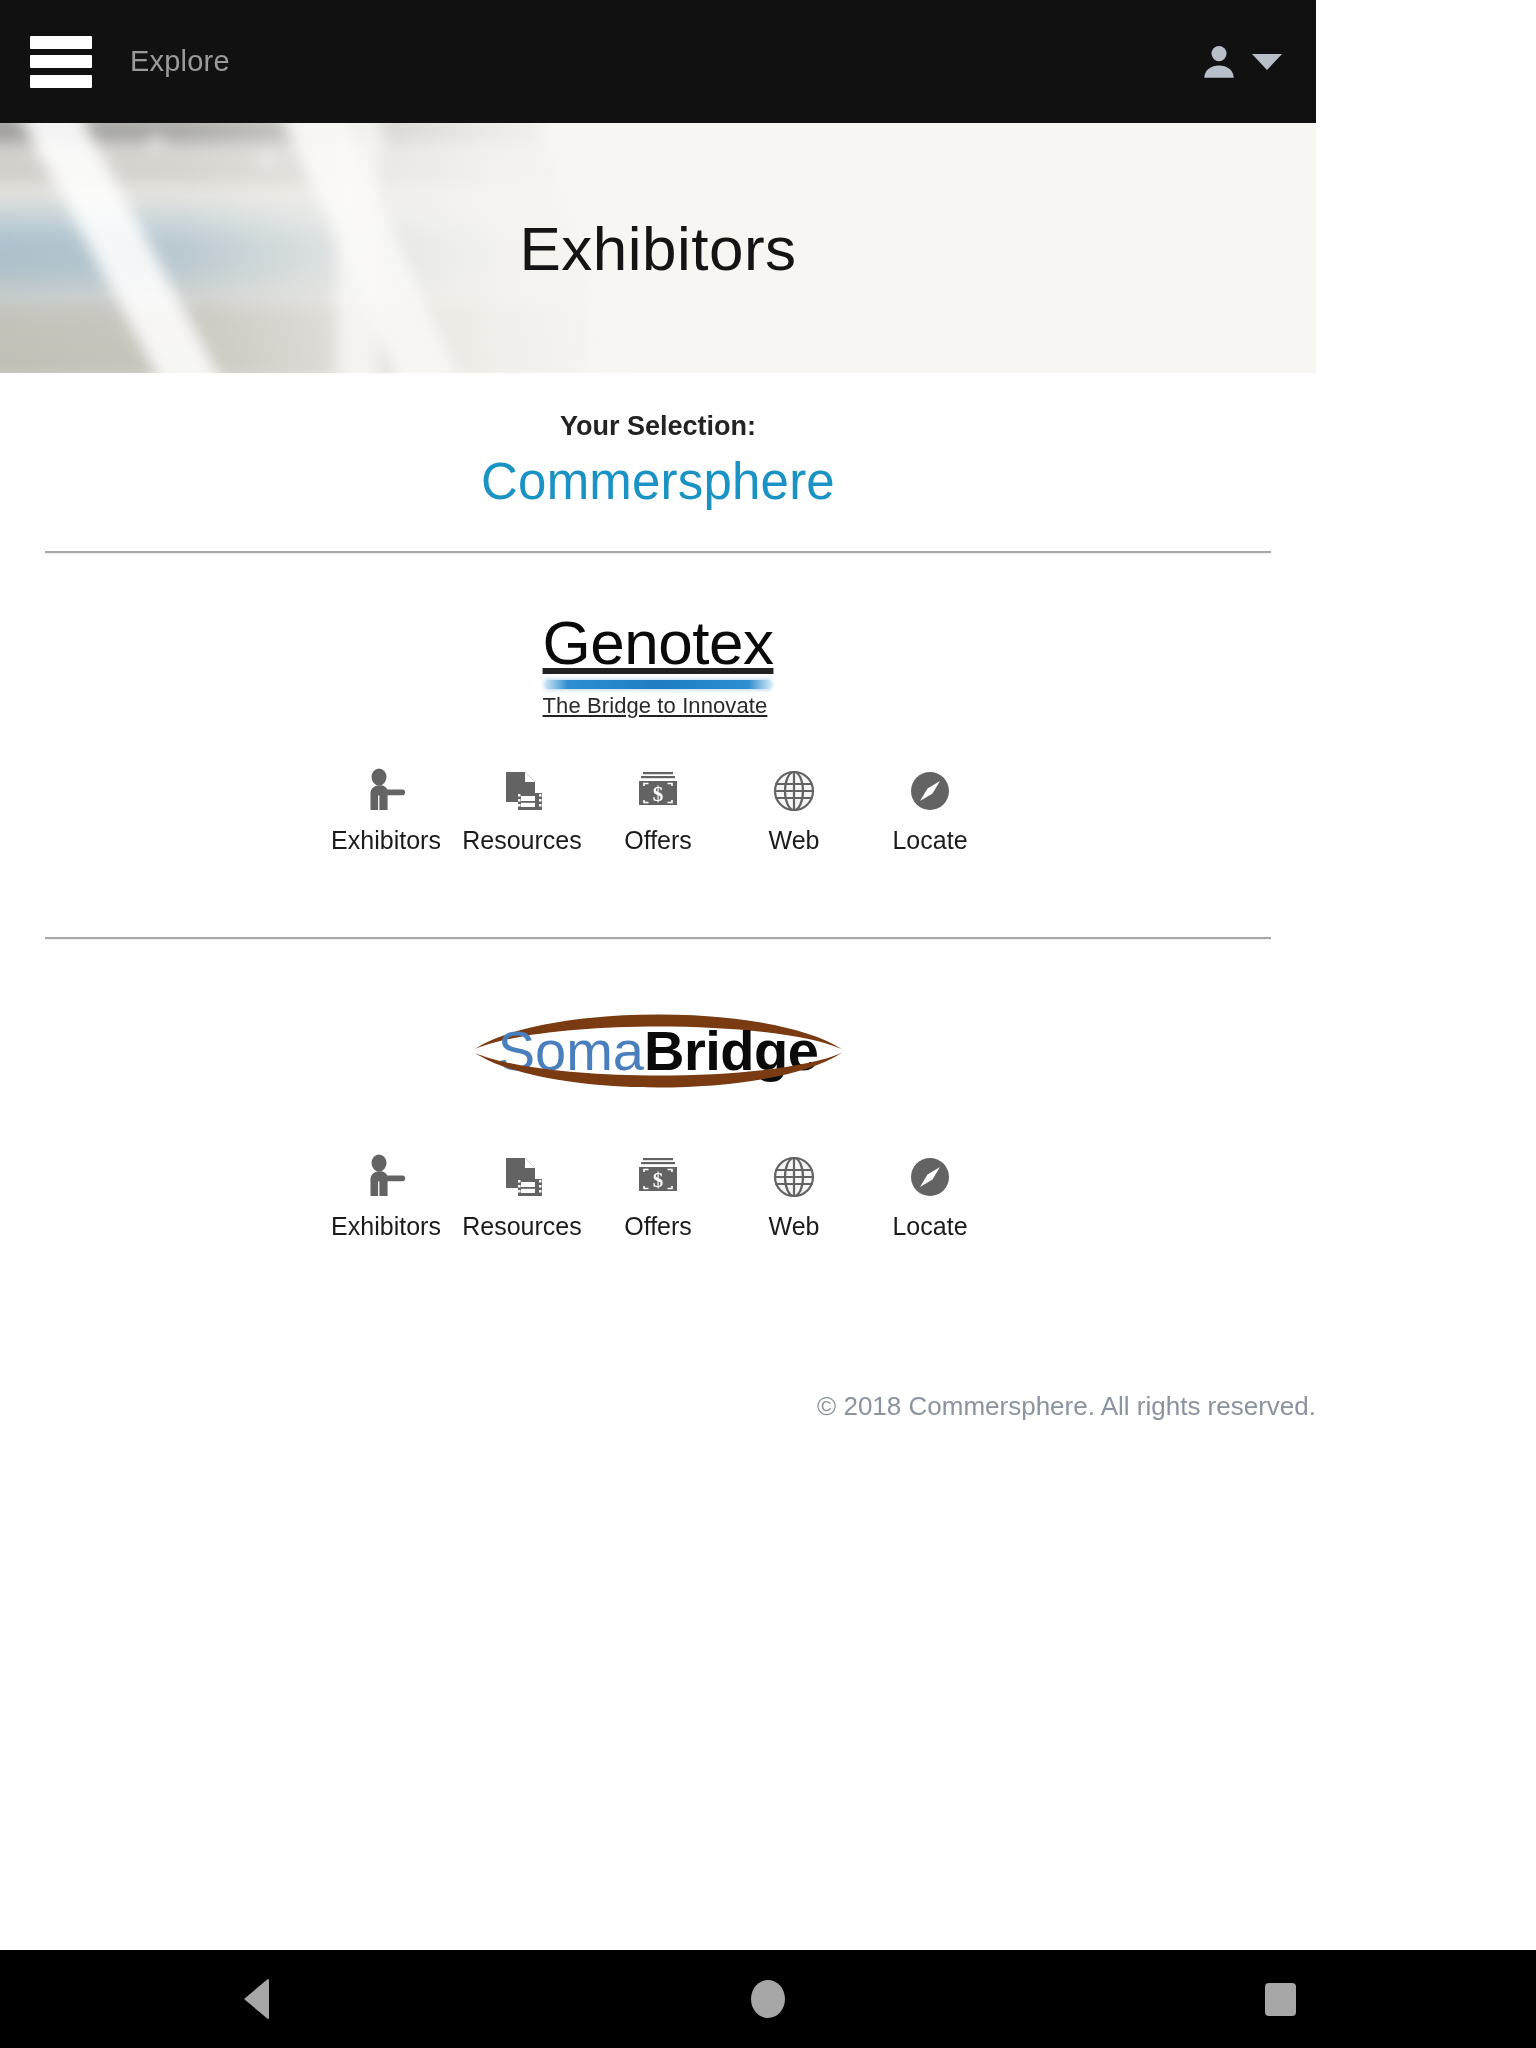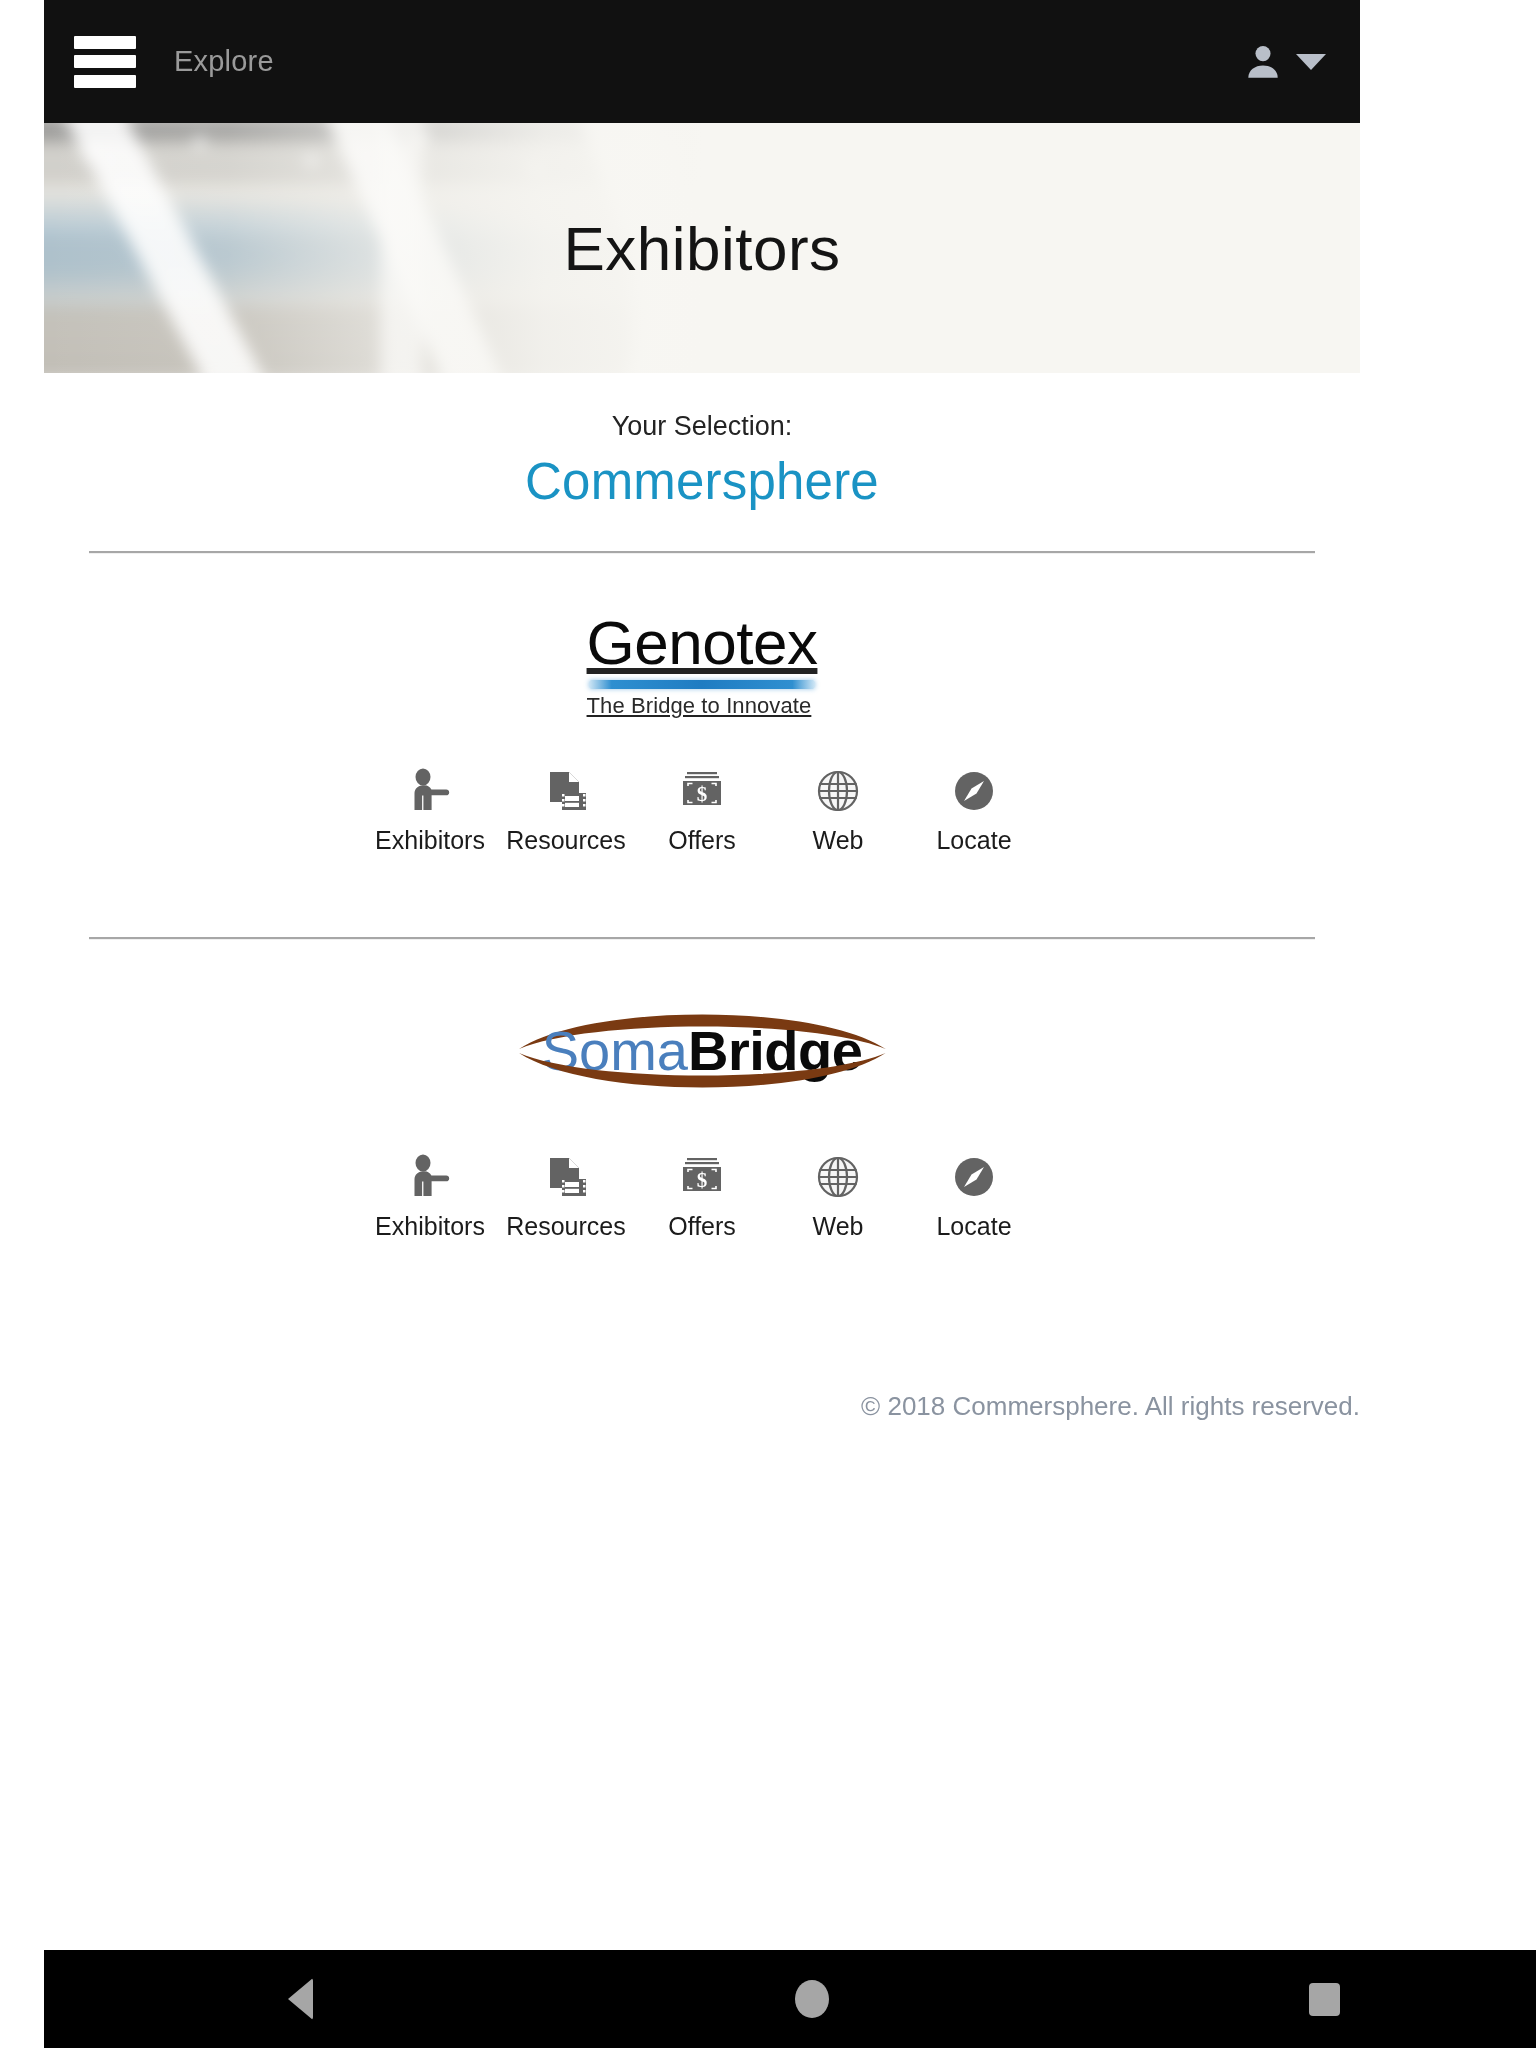--- a/index.html
+++ b/index.html
@@ -3,21 +3,21 @@
 <meta charset="utf-8">
 <style>
   * { margin:0; padding:0; box-sizing:border-box; }
   html, body { width:1536px; height:2048px; }
   body {
     font-family: "Liberation Sans", sans-serif;
     background:#ffffff;
     color:#222;
     overflow:hidden;
   }
-  .screen { width:1316px; height:2048px; position:relative; display:flex; flex-direction:column;margin-left:44px; }
+  .screen { width:1316px; height:2048px; position:relative; display:flex; flex-direction:column; }
 
   
   .appbar {
     height:123px;
     background:#111111;
     display:flex;
     align-items:center;
     padding:0 34px 0 22px;
     flex:0 0 auto;
     position:relative;
@@ -98,21 +98,21 @@
     font-size:62px;
     font-weight:300;
     color:#141414;
     letter-spacing:0.5px;
   }
 
   
   .content { flex:1 1 auto; background:#ffffff; padding-top:38px; }
 
   .selection-wrap { text-align:center; }
-  .selection-label { font-size:27px; color:#232323; font-weight:400; }
+  .selection-label { font-size:27px; color:#232323; font-weight:700; }
   .selection-value {
     font-size:51px;
     font-weight:400;
     color:#1a93c4;
     margin-top:10px;
     letter-spacing:0.2px;
   }
 
   .divider {
     height:2px;

